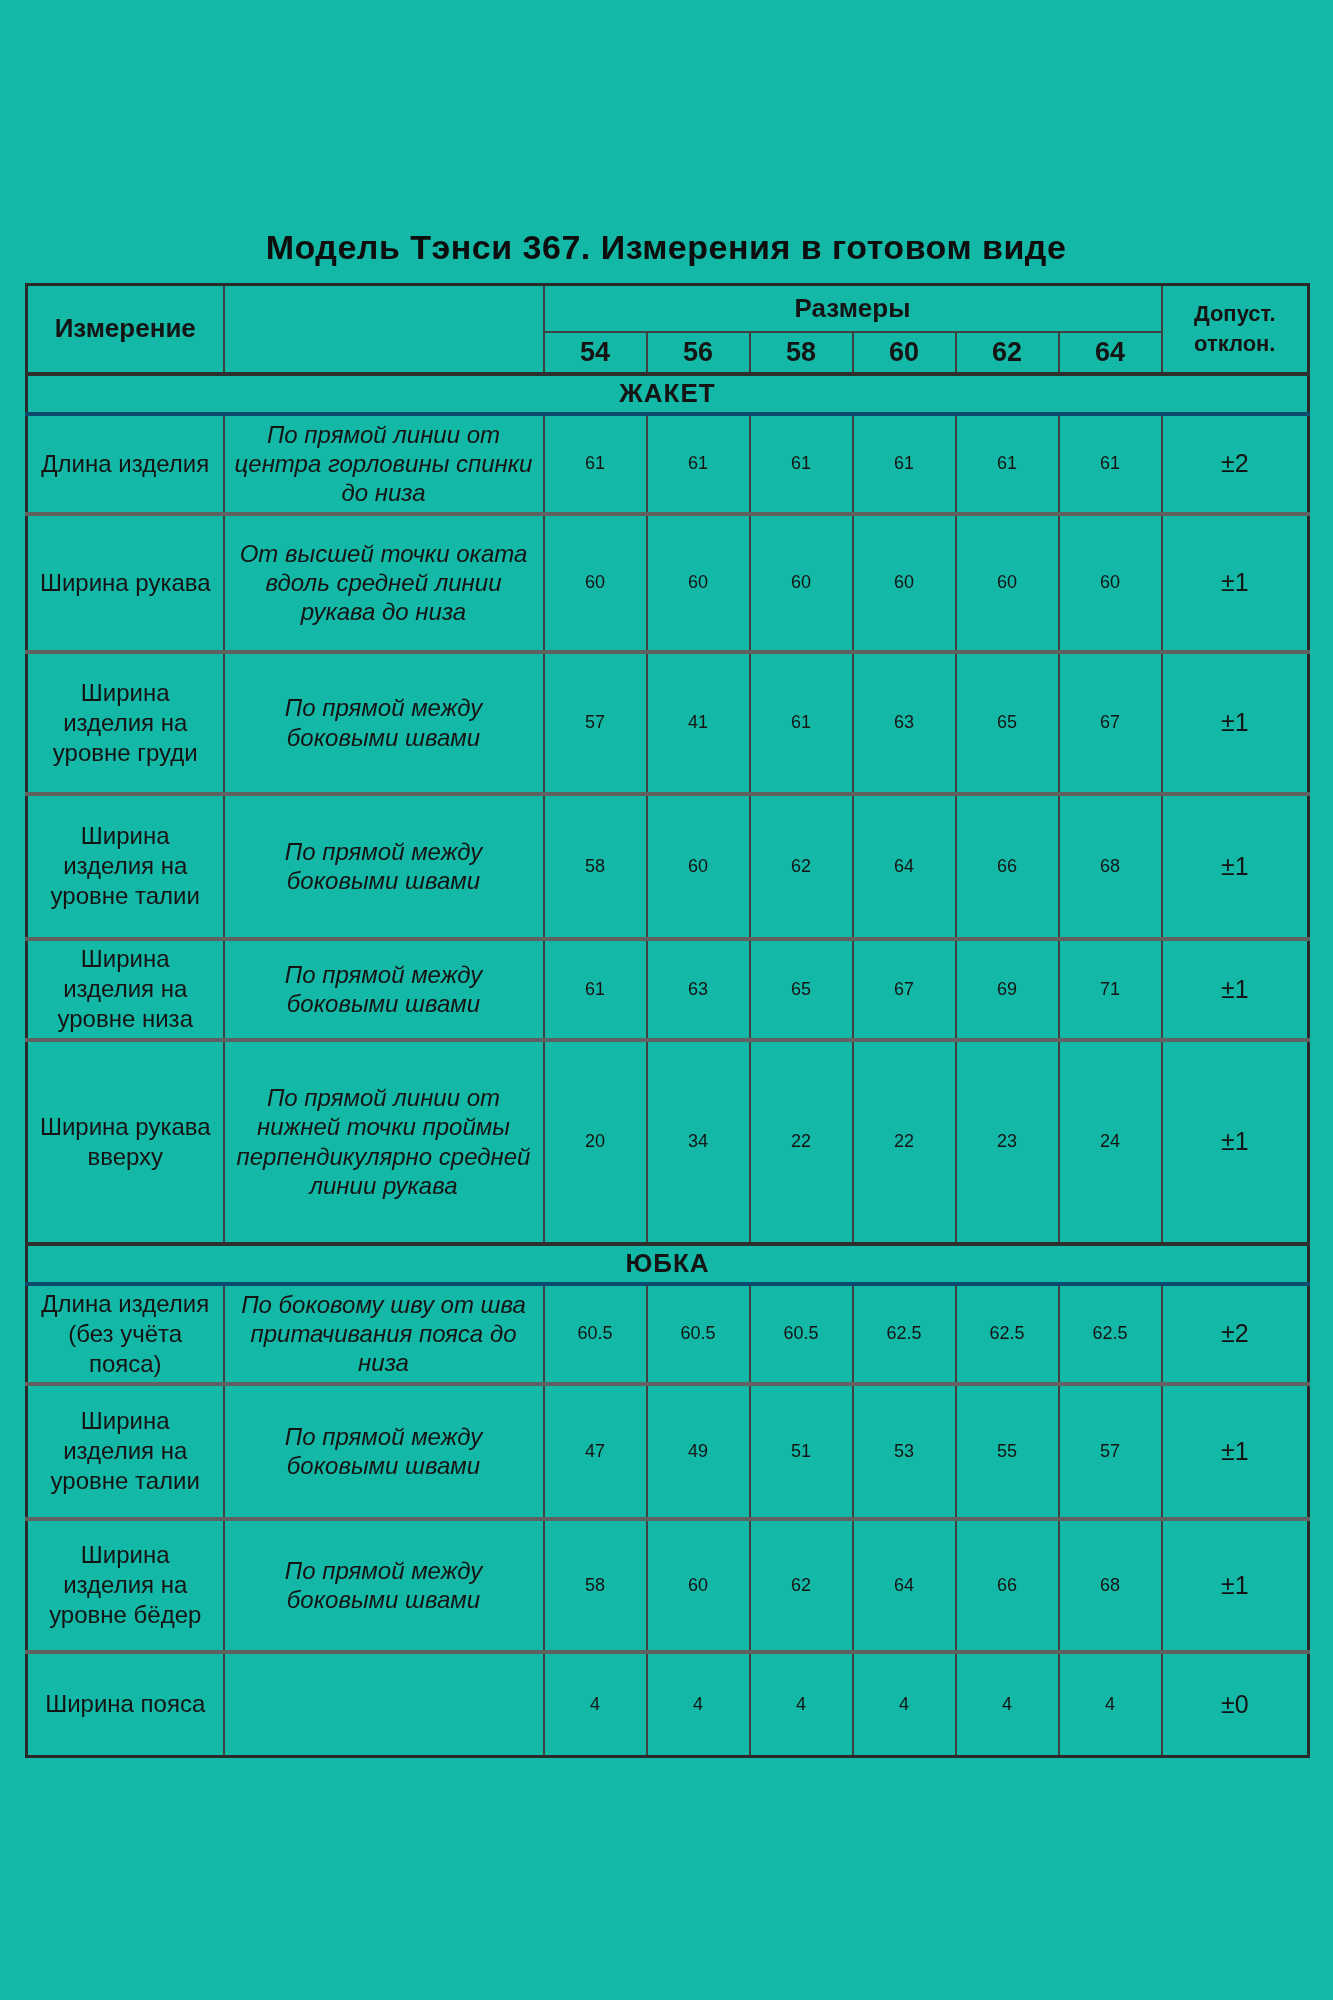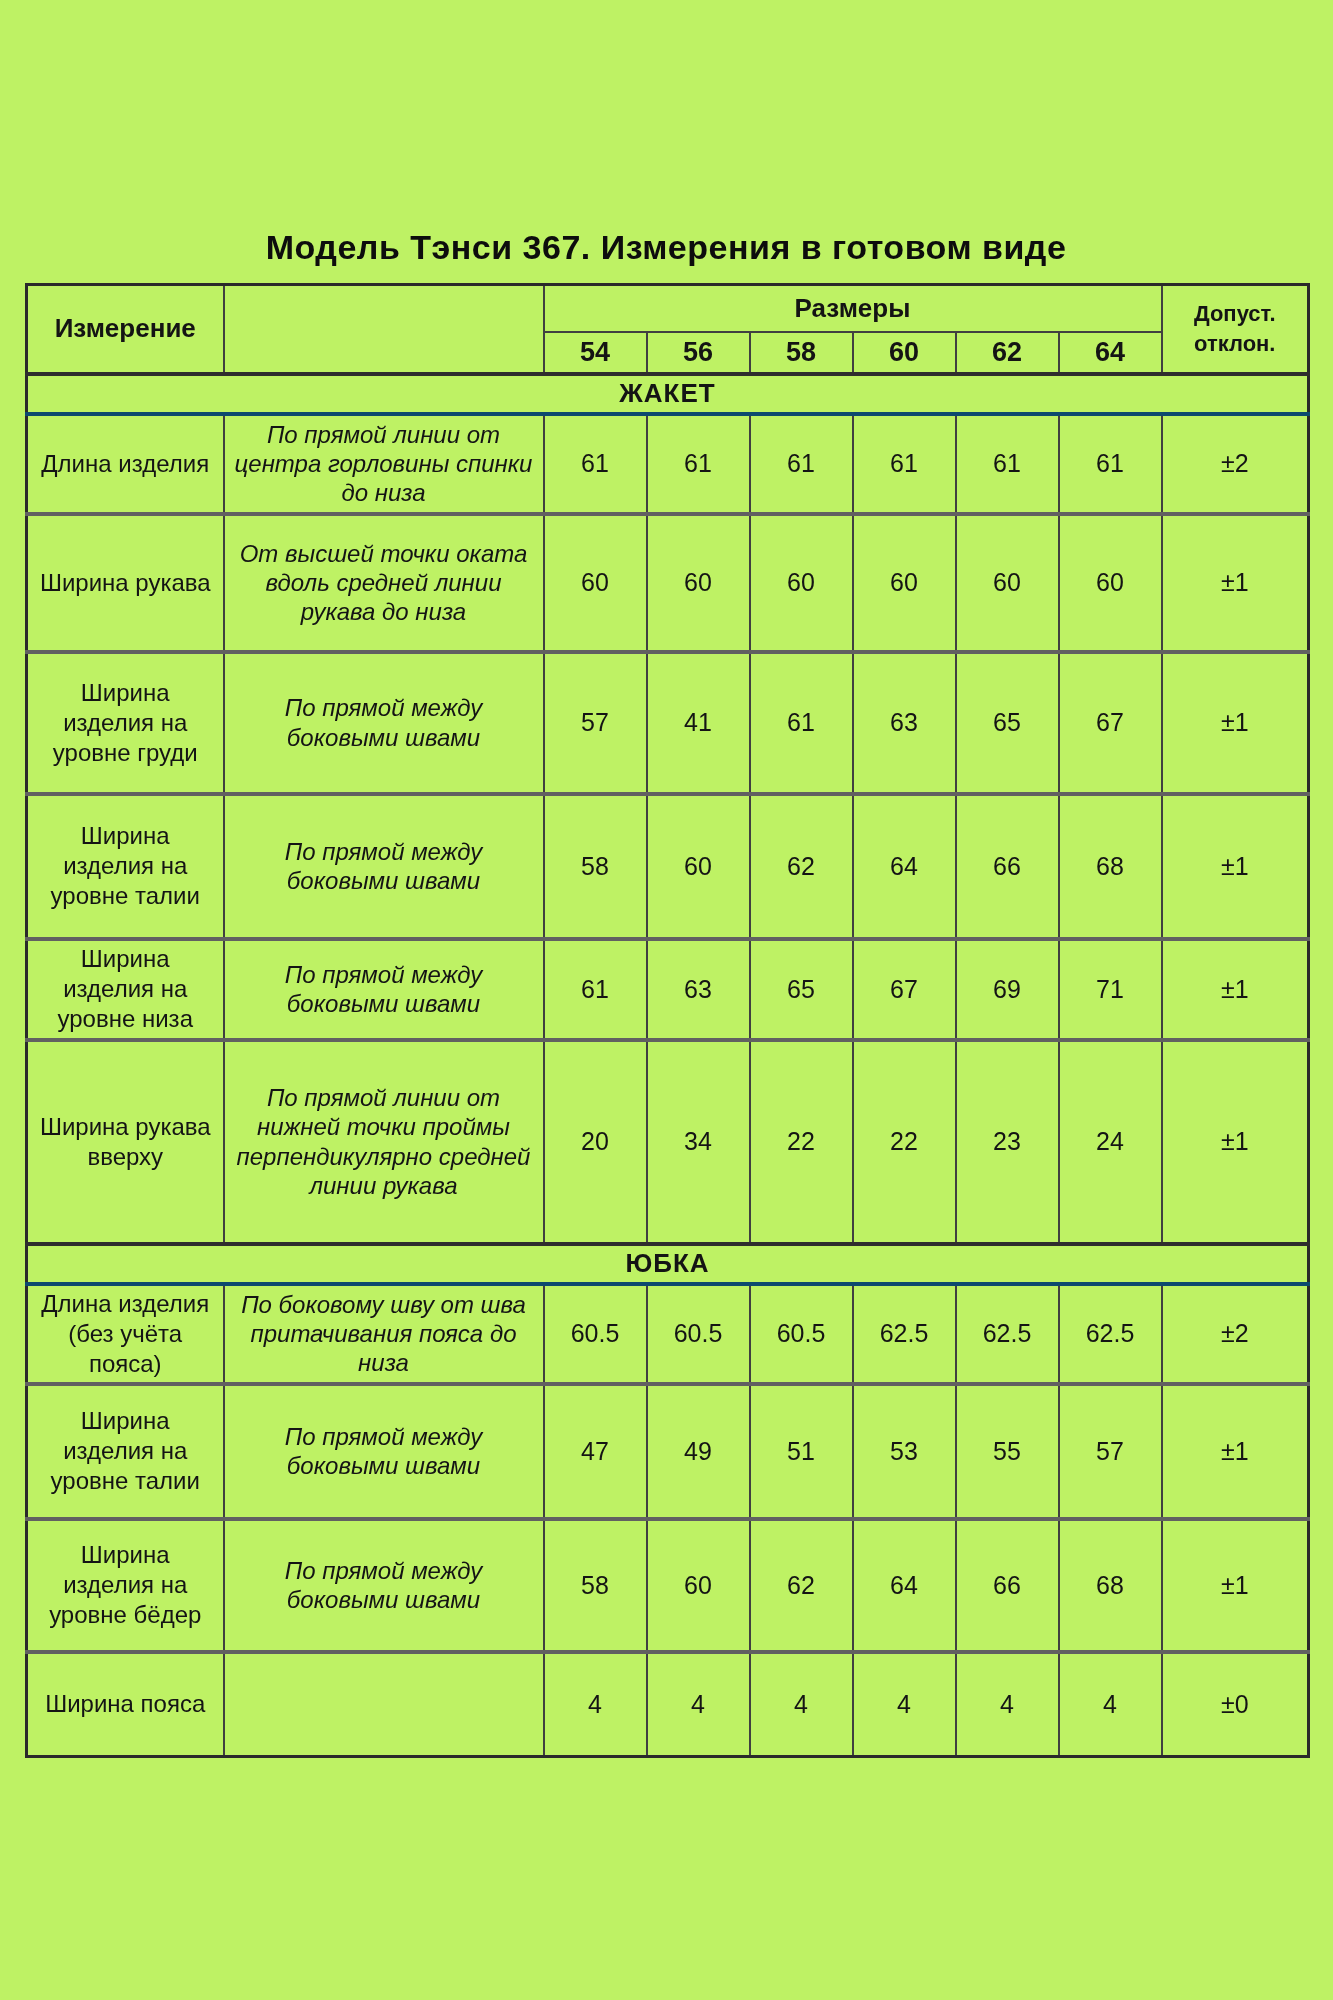--- a/index.html
+++ b/index.html
@@ -4,21 +4,21 @@
 <style>
   html, body {
     margin: 0;
     padding: 0;
     background: #ffffff;
   }
   .page {
     position: relative;
     width: 1333px;
     height: 2000px;
-    background: #bef264;
+    background: #14b8a6;
     font-family: "Liberation Sans", "DejaVu Sans", sans-serif;
     color: #141414;
   }
   .doc-title {
     position: absolute;
     left: 25px;
     top: 228px;
     width: 1282px;
     text-align: center;
     font-size: 34px;
@@ -54,21 +54,21 @@
     padding: 0;
   }
   
   .h-measure { font-weight: bold; font-size: 26px; }
   .h-sizes   { font-weight: bold; font-size: 26px; }
   .h-size    { font-weight: bold; font-size: 27px; }
   .h-tol     { font-weight: bold; font-size: 22px; line-height: 1.35; }
   
   .name-cell   { font-size: 24px; line-height: 1.25; padding: 4px 8px; }
   .method-cell { font-style: italic; font-size: 24px; line-height: 1.22; padding: 4px 14px; }
-  .value-cell  { font-size: 25px; }
+  .value-cell  { font-size: 18px; }
   .tol-cell    { font-size: 25px; }
   
   tr.hrow1 { height: 47px; }
   tr.hrow2 { height: 42px; }
   tr.sec   { height: 40px; }
   tr.rh-a  { height: 100px; }
   tr.rh-b  { height: 138px; }
   tr.rh-c  { height: 142px; padding-left: 46px; }
   tr.rh-d  { height: 145px; }
   tr.rh-e  { height: 101px; }

